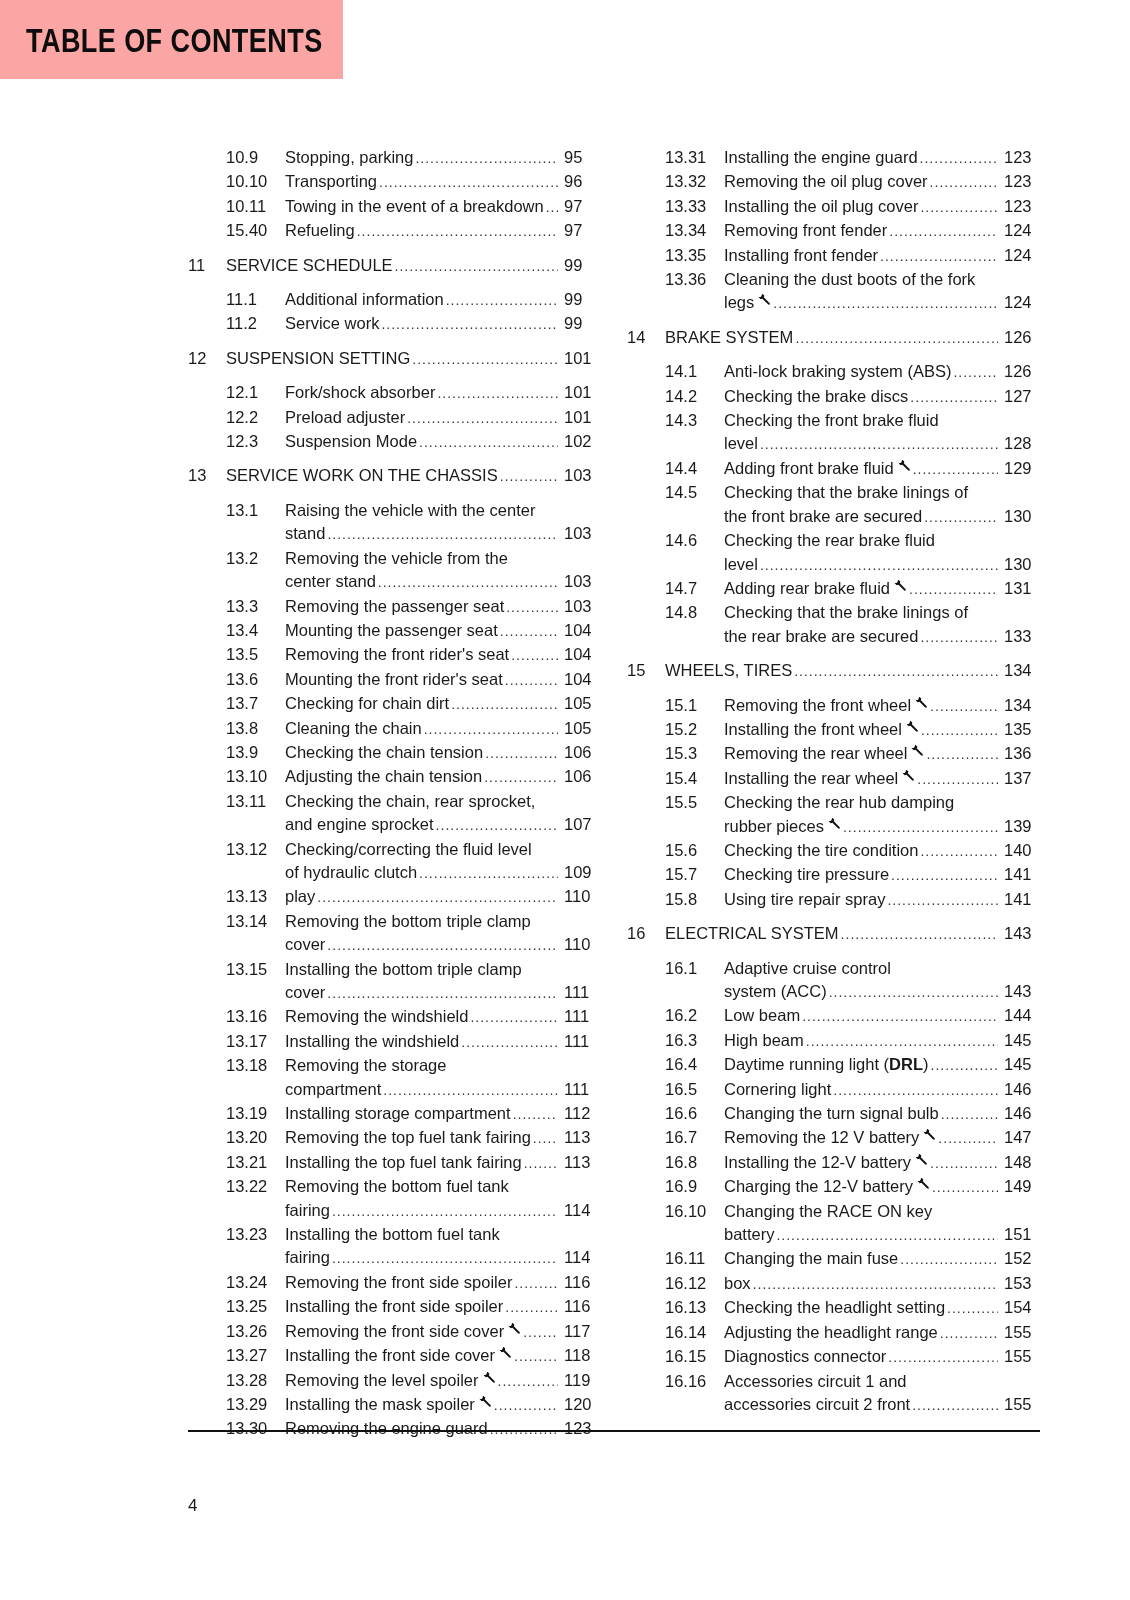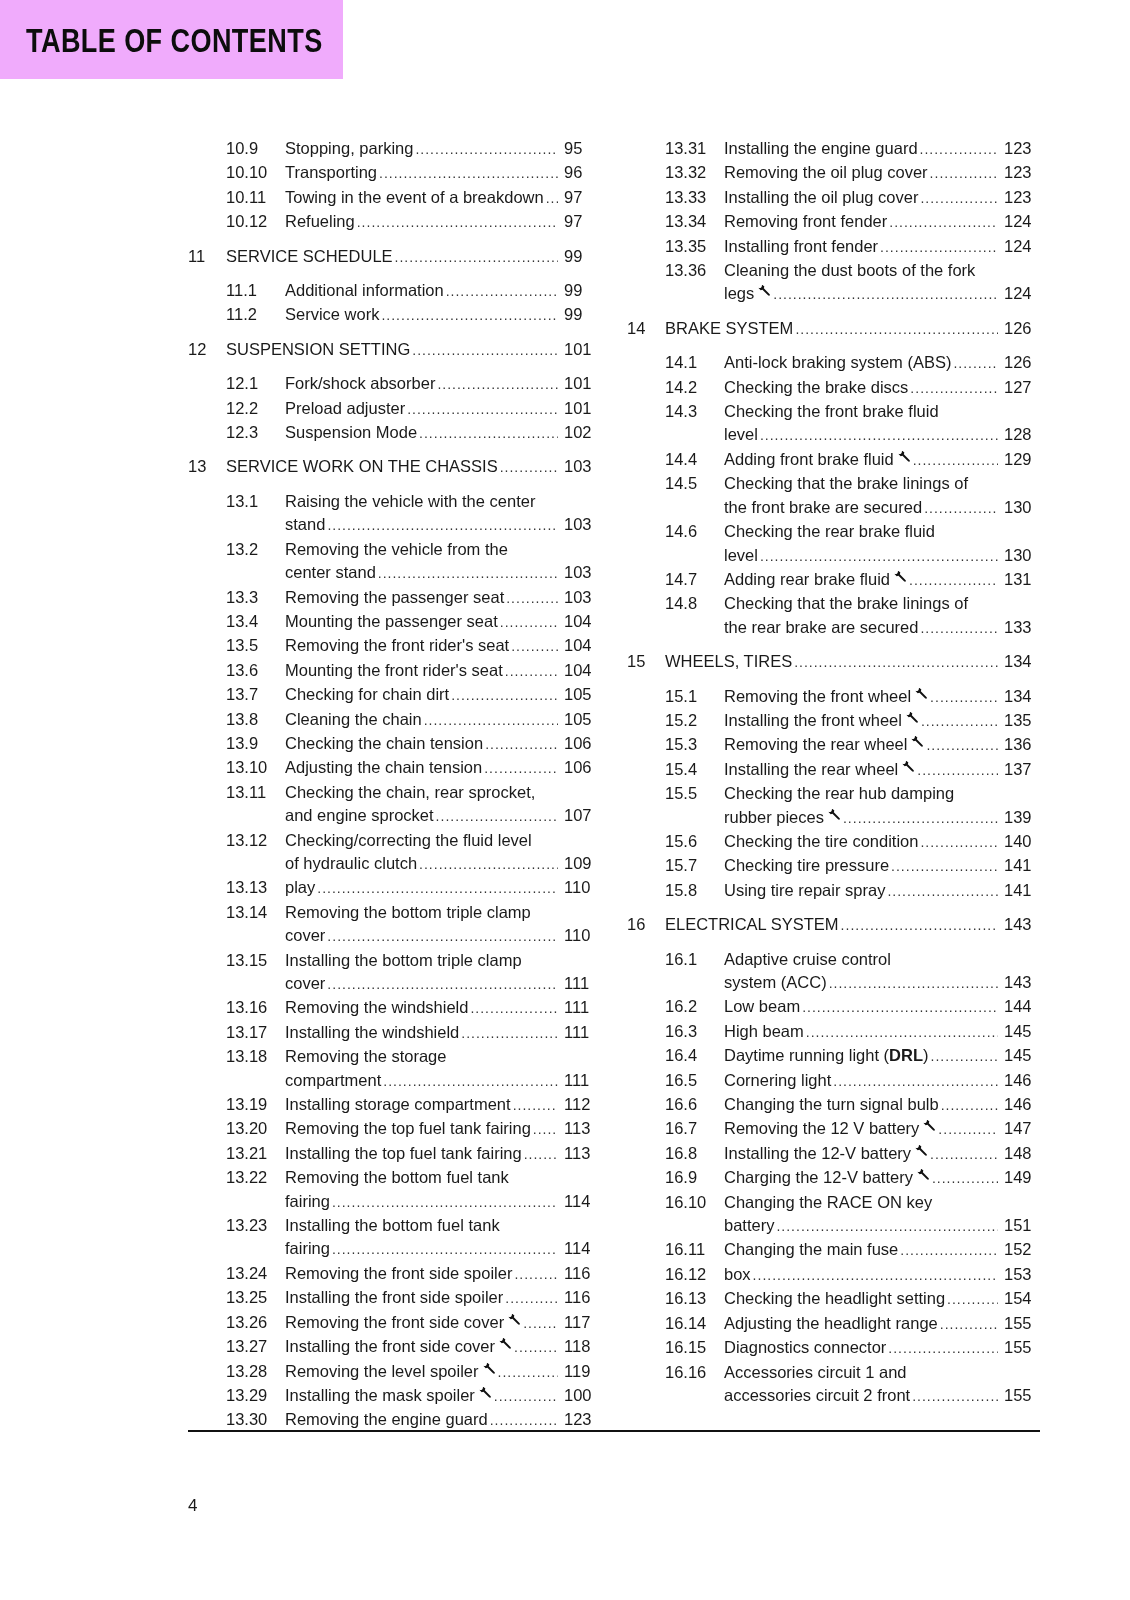--- a/index.html
+++ b/index.html
@@ -1,28 +1,28 @@
 <!DOCTYPE html>
 <html><head>
 <meta charset="utf-8">
 <style>
   html, body { margin: 0; padding: 0; background: #ffffff; }
   body { width: 1130px; height: 1600px; position: relative; overflow: hidden;
          font-family: "Liberation Sans", "DejaVu Sans", sans-serif; color: #1a1a1a; }
   .header-box { position: absolute; left: 0; top: 0; width: 343px; height: 79px;
-                background: #f0abfc; }
+                background: #fca5a5; }
   .header-title { position: absolute; left: 26px; top: 22px; font-size: 33px; font-weight: bold;
                   letter-spacing: 0.5px; color: #0d0d0d; transform: scaleX(0.82); transform-origin: left center;
                   white-space: nowrap; font-family: "Liberation Sans", sans-serif; }
   .col { position: absolute; top: 130px; }
   .col-left { left: 188px; width: 412px; }
   .col-right { left: 627px; width: 413px; }
   .entry { position: relative; font-size: 16.5px; line-height: 23.4px; }
   .entry.chapter { margin-top: 10px; margin-bottom: 10px; }
-  .entry.first { margin-top: 7px; }
+  .entry.first { margin-top: 16px; }
   .num { position: absolute; top: 0; white-space: nowrap; }
   .chapter .num { left: 0; }
   .sub .num { left: 38px; }
   .title-wrap { display: block; }
   .chapter .title-wrap { margin-left: 38px; }
   .sub .title-wrap { margin-left: 97px; }
   .line { display: flex; align-items: baseline; white-space: nowrap; }
   .line .txt { flex: 0 0 auto; }
   .line .dots { flex: 1 1 auto; overflow: hidden; white-space: nowrap; letter-spacing: 1px;
                 font-size: 14px; color: #333; margin: 0 2px; }
@@ -64,21 +64,21 @@
       <span class="num">10.11</span>
       <div class="title-wrap">
         <div class="line">
           <span class="txt">Towing in the event of a breakdown</span>
           <span class="dots">........................................................................................................................</span>
           <span class="page">97</span>
         </div>
       </div>
     </div>
     <div class="entry sub">
-      <span class="num">10.12</span>
+      <span class="num">15.40</span>
       <div class="title-wrap">
         <div class="line">
           <span class="txt">Refueling</span>
           <span class="dots">........................................................................................................................</span>
           <span class="page">97</span>
         </div>
       </div>
     </div>
     <div class="entry chapter">
       <span class="num">11</span>
@@ -478,21 +478,21 @@
     </div>
     <div class="entry sub">
       <span class="num">13.29</span>
       <div class="title-wrap">
         <div class="line">
           <span class="txt">Installing the mask spoiler</span>
           <span class="wrench"><svg viewBox="0 0 16 16" width="14" height="14">
               <path d="M1.5 3.2 L4.2 6 L6.2 5.4 L12.6 11.8 Q13.6 12.8 14.4 12 Q15.2 11.2 14.2 10.2 L7.8 3.8 L8.4 1.8 L5.6 -0.6 Q5.9 1.8 4.8 2.8 Q3.6 3.8 1.5 3.2 Z" fill="#111"></path>
             </svg></span>
           <span class="dots">........................................................................................................................</span>
-          <span class="page">100</span>
+          <span class="page">120</span>
         </div>
       </div>
     </div>
     <div class="entry sub">
       <span class="num">13.30</span>
       <div class="title-wrap">
         <div class="line">
           <span class="txt">Removing the engine guard</span>
           <span class="dots">........................................................................................................................</span>
           <span class="page">123</span>

